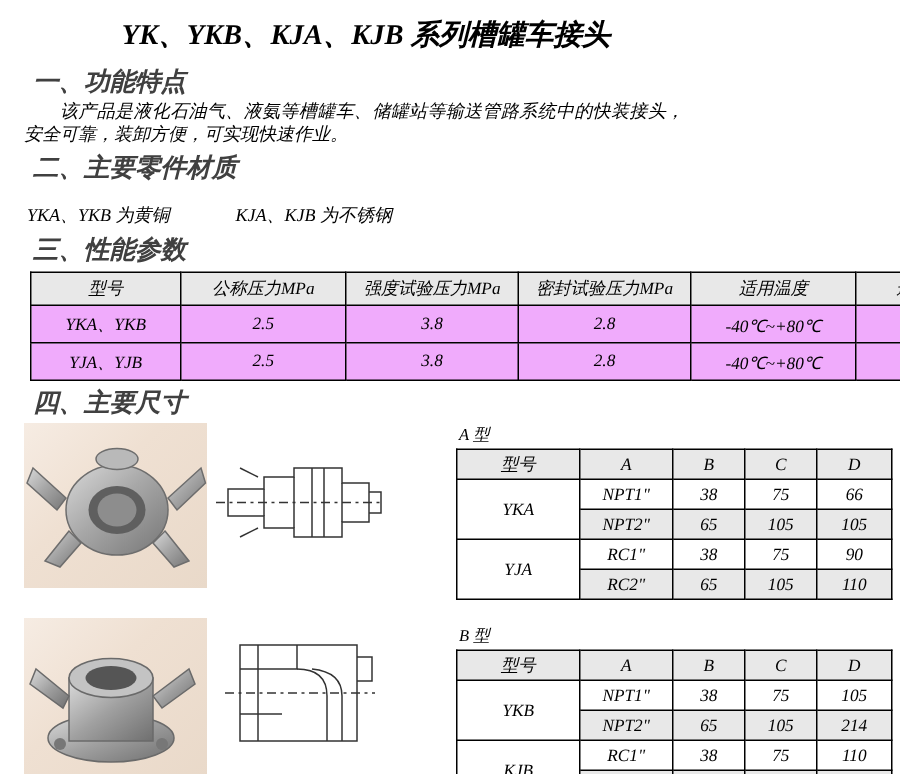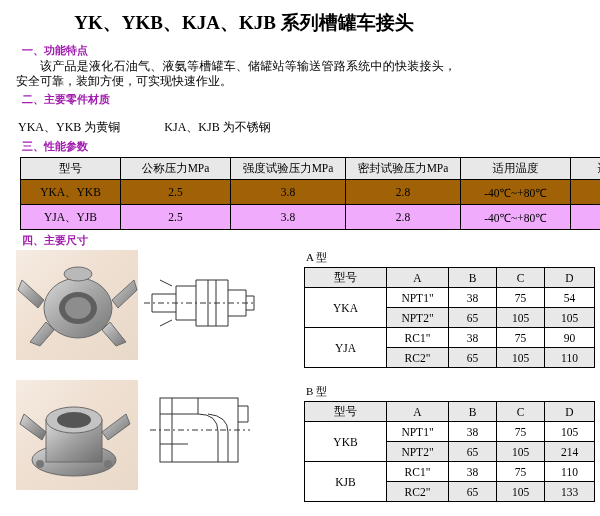--- a/index.html
+++ b/index.html
@@ -5,36 +5,36 @@
   * { box-sizing: border-box; }
   html, body { margin:0; padding:0; }
   body {
     width:600px; height:516px;
     background:#ffffff;
     font-family:"Liberation Serif", serif;
     color:#000;
     position:relative;
     overflow:hidden;
   }
-  .page { width:488px; height:516px; position:relative; padding:0 14px; }
+  .page { width:488px; height:516px; position:relative; padding:0 14px;font-style:italic; }
 
   .title {
     text-align:center;
     font-size:19px;
     font-weight:bold;
     letter-spacing:0px;
     padding-top:10px;
     padding-bottom:4px;
     font-family:"Liberation Serif", serif;
   }
 
   .sec-head {
-    color:#a21caf;
+    color:#404040;
     font-weight:bold;
-    font-size:11px;
+    font-size:17px;
     margin:3px 0 1px 8px;
   }
   .para {
     font-size:12px;
     line-height:15px;
     margin:0 18px 0 2px;
     text-align:justify;
   }
   .para.indent { text-indent:24px; }
   .mat-line {
@@ -55,21 +55,21 @@
     font-family:"Liberation Serif", serif;
     font-weight:normal;
     padding:0;
   }
 
   
   .perf-wrap { margin:3px 0 0 6px; }
   table.perf { width:568px; }
   table.perf th { background:#e8e8e8; height:22px; font-size:11.5px; }
   table.perf td { height:25px; background:#f0abfc; }
-  table.perf tr.row-a td { background:#a16207; }
+  table.perf tr.row-a td { background:#f0abfc; }
   table.perf .c0 { width:100px; }
   table.perf .c1 { width:110px; }
   table.perf .c2 { width:115px; }
   table.perf .c3 { width:115px; }
   table.perf .c4 { width:110px; }
   table.perf .c5 { width:100px; }
   .spaced { letter-spacing:4px; }
 
   
   .dims { position:relative; margin-top:2px; }
@@ -249,21 +249,21 @@
             <th class="d3">C</th>
             <th class="d4">D</th>
           </tr>
         </thead>
         <tbody>
           <tr class="wht">
             <td class="model" rowspan="2">YKA</td>
             <td>NPT1"</td>
             <td>38</td>
             <td>75</td>
-            <td>54</td>
+            <td>66</td>
           </tr>
           <tr class="alt">
             <td>NPT2"</td>
             <td>65</td>
             <td>105</td>
             <td>105</td>
           </tr>
           <tr class="wht">
             <td class="model" rowspan="2">YJA</td>
             <td>RC1"</td>

